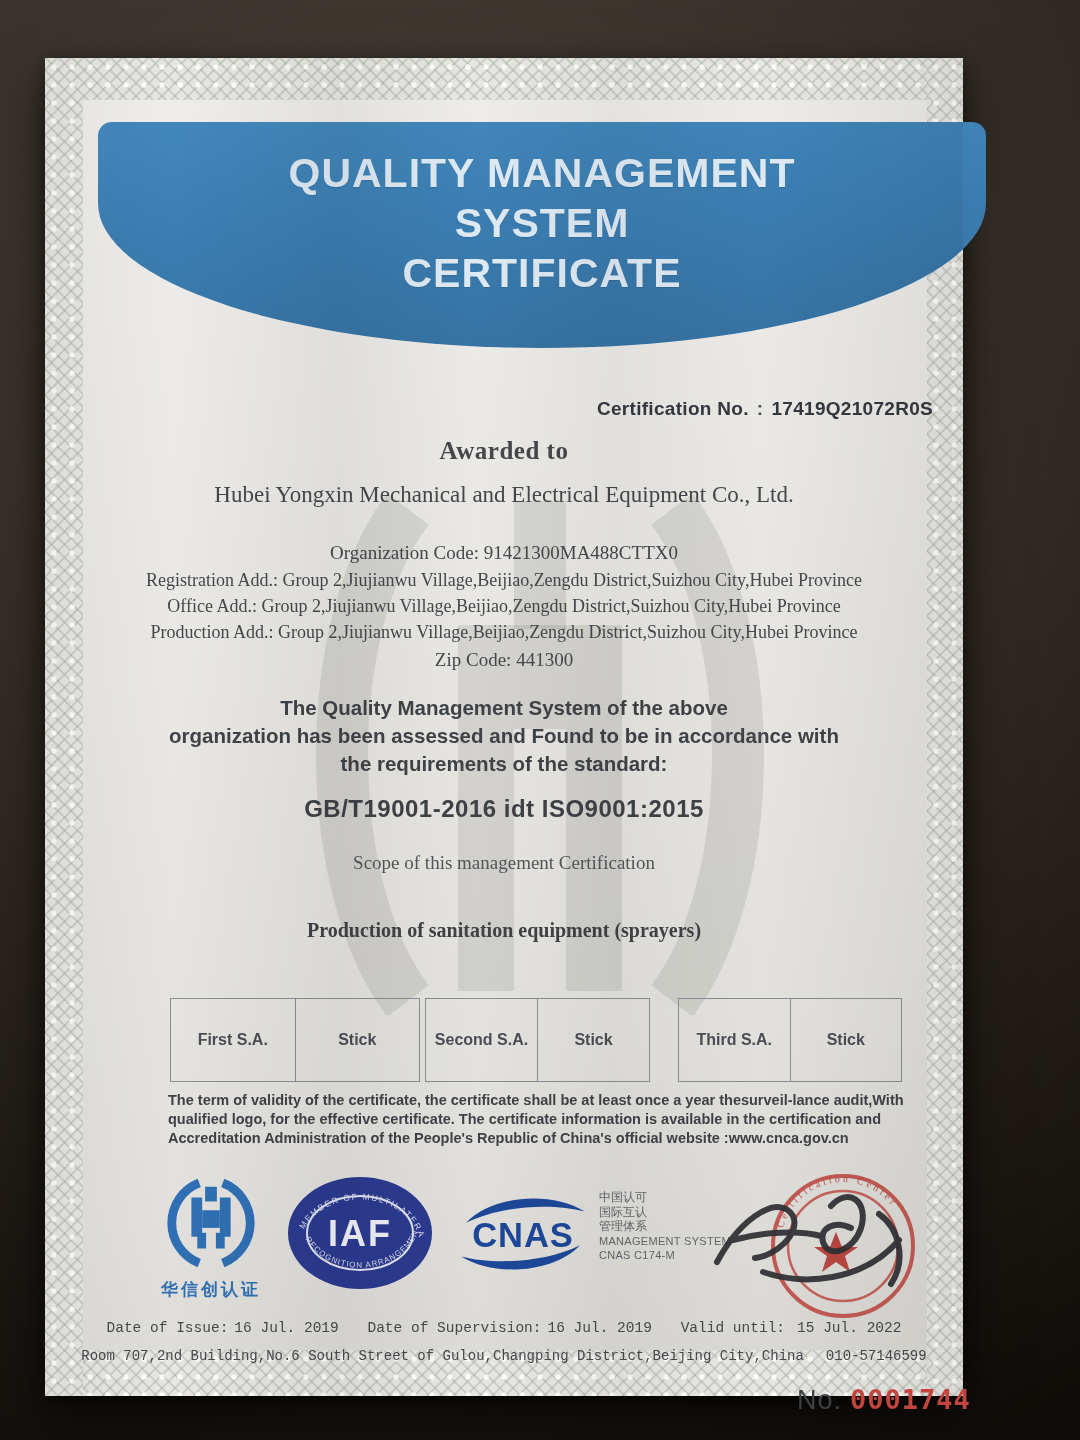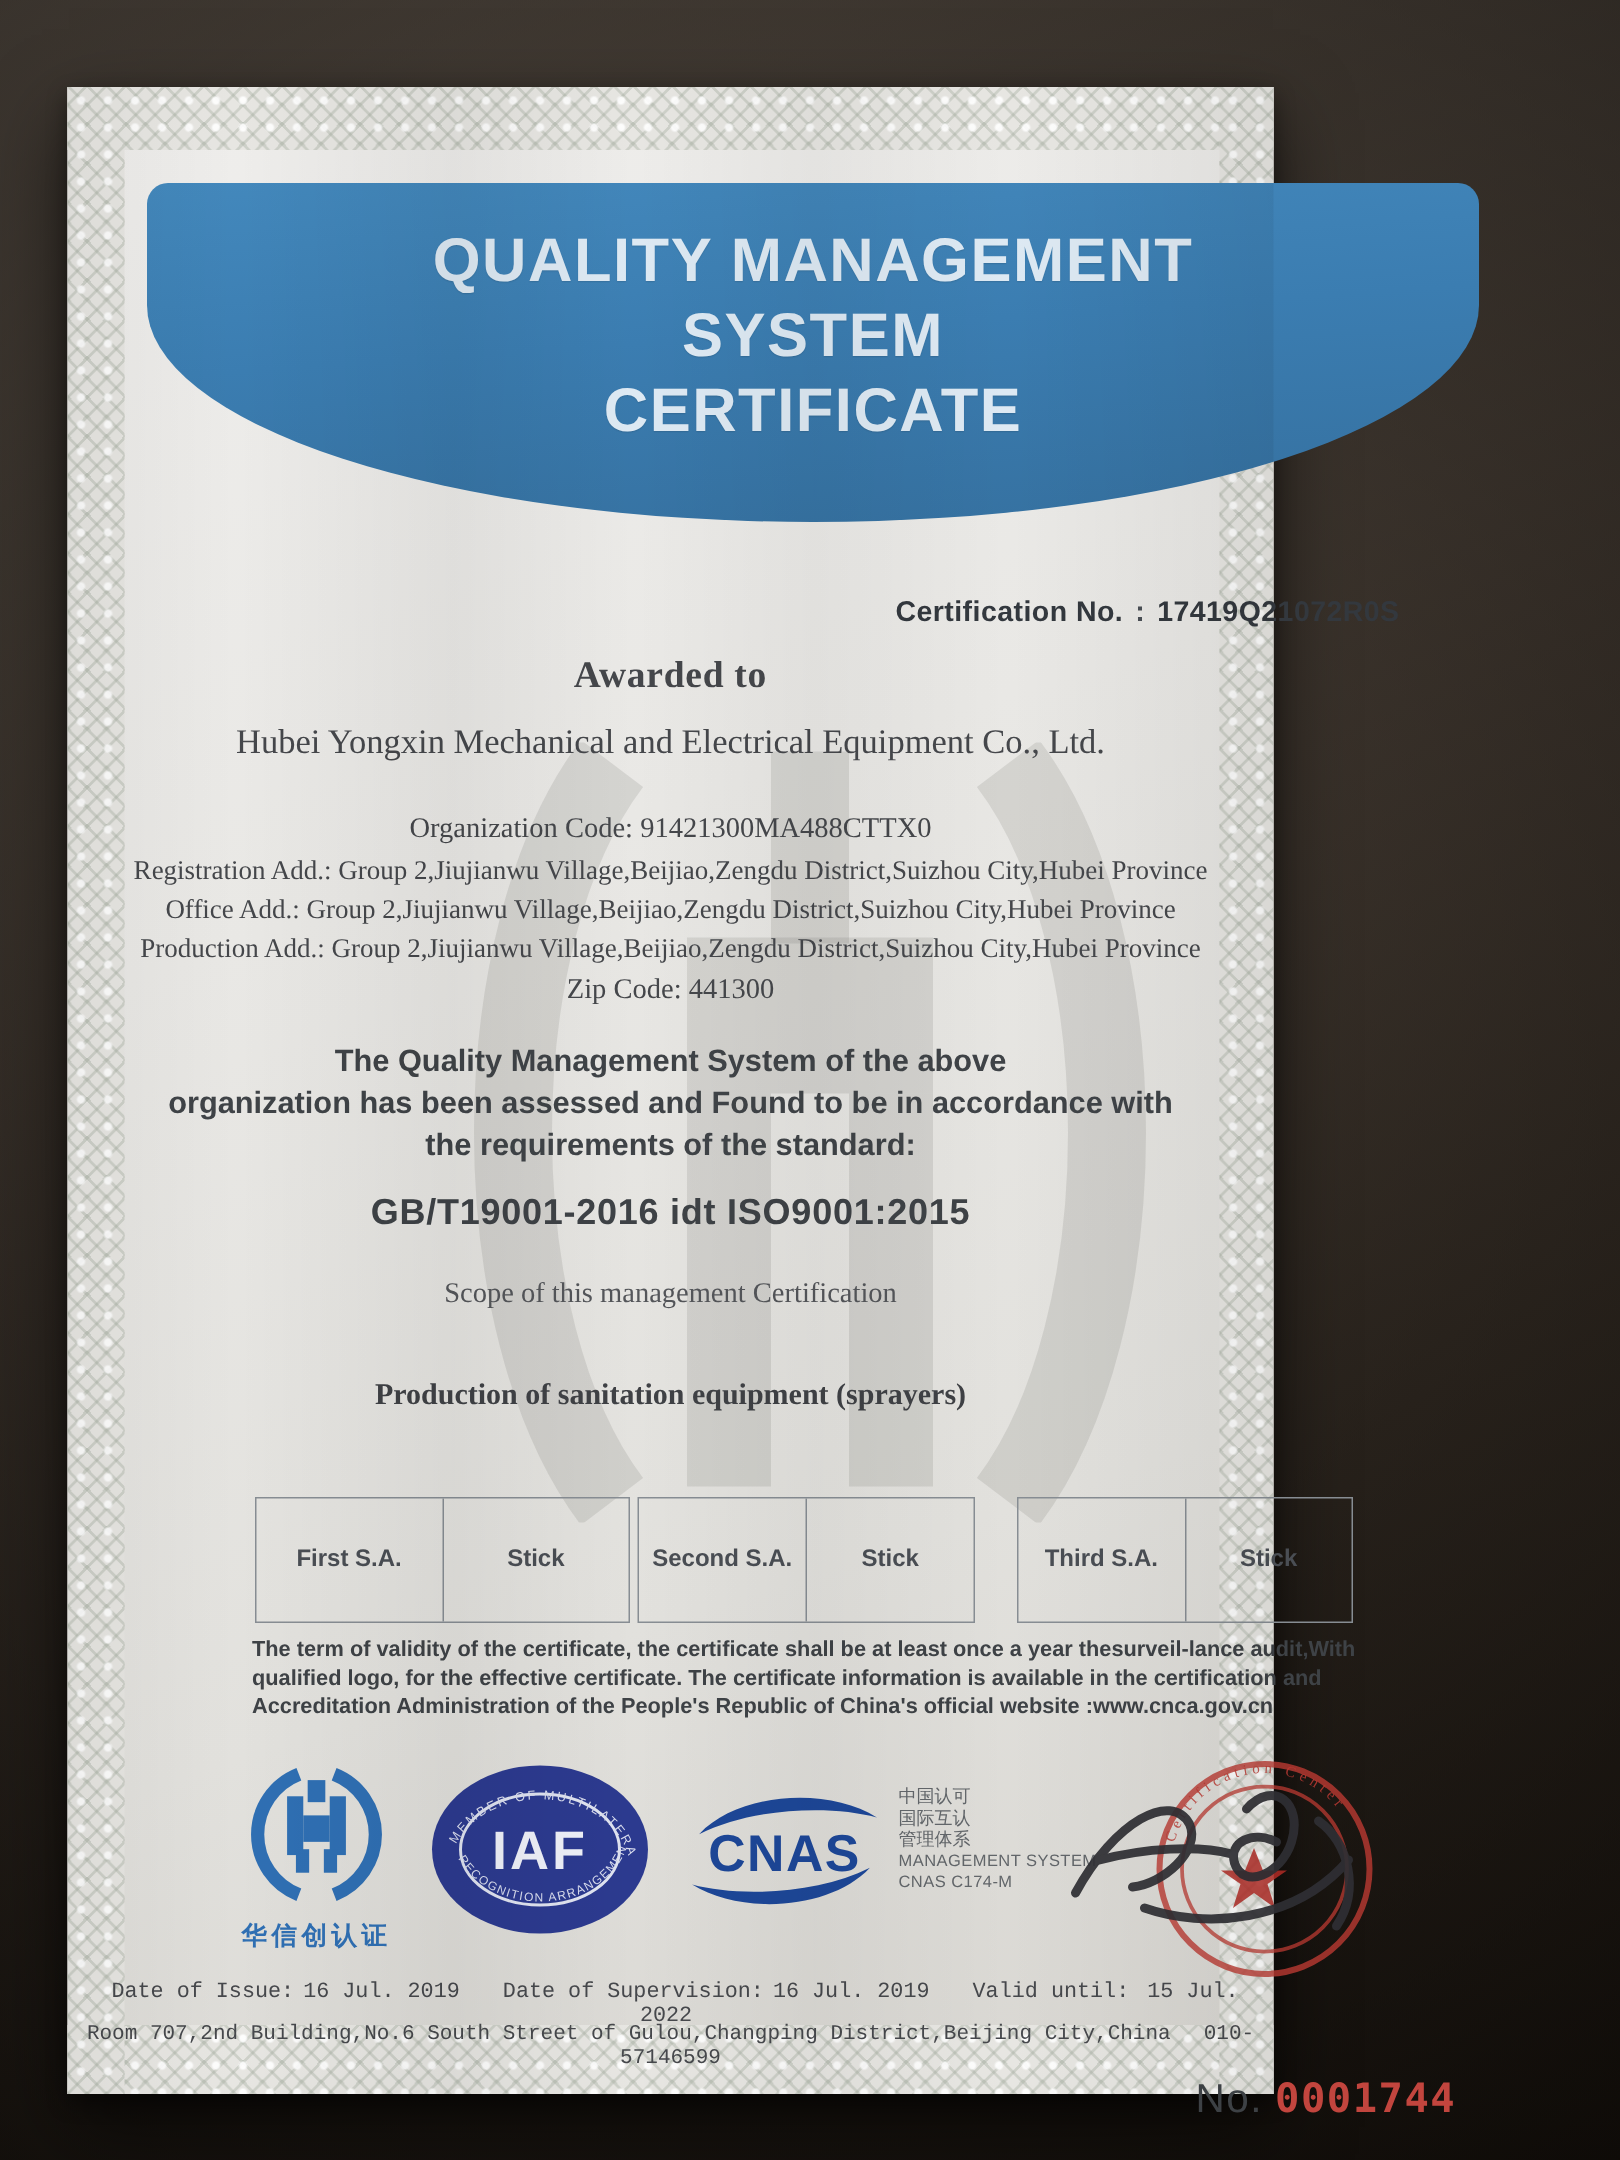--- a/index.html
+++ b/index.html
@@ -5,21 +5,21 @@
   html,body{margin:0;padding:0;}
   body{
     width:1080px;height:1440px;position:relative;overflow:hidden;
     font-family:"Liberation Sans",sans-serif;
     background-color:#241d17;
     background-image:
       radial-gradient(130% 95% at 50% 38%, rgba(110,98,86,.30), rgba(0,0,0,.55) 85%),
       linear-gradient(158deg,#554c43 0%,#453d35 18%,#342c25 45%,#251e17 70%,#16100a 100%);
   }
   .paper{
-    position:absolute;left:45px;top:58px;width:804px;height:1338px;
+    position:absolute;left:45px;top:58px;width:918px;height:1338px;
     background:linear-gradient(162deg,#efeeec 0%,#e9e8e5 38%,#e2e1dd 72%,#d8d6d1 100%);
     box-shadow:0 22px 50px rgba(0,0,0,.6),0 5px 14px rgba(0,0,0,.45);
   }
   .paper::after{
     content:"";position:absolute;inset:0;pointer-events:none;
     background:linear-gradient(90deg,rgba(0,0,0,.045) 0%,rgba(0,0,0,0) 14%,rgba(0,0,0,.05) 32%,rgba(0,0,0,0) 47%,rgba(0,0,0,.04) 62%,rgba(0,0,0,0) 78%,rgba(0,0,0,.06) 100%);
   }
   .lace{
     position:absolute;
     background-color:#e7e6e2;

